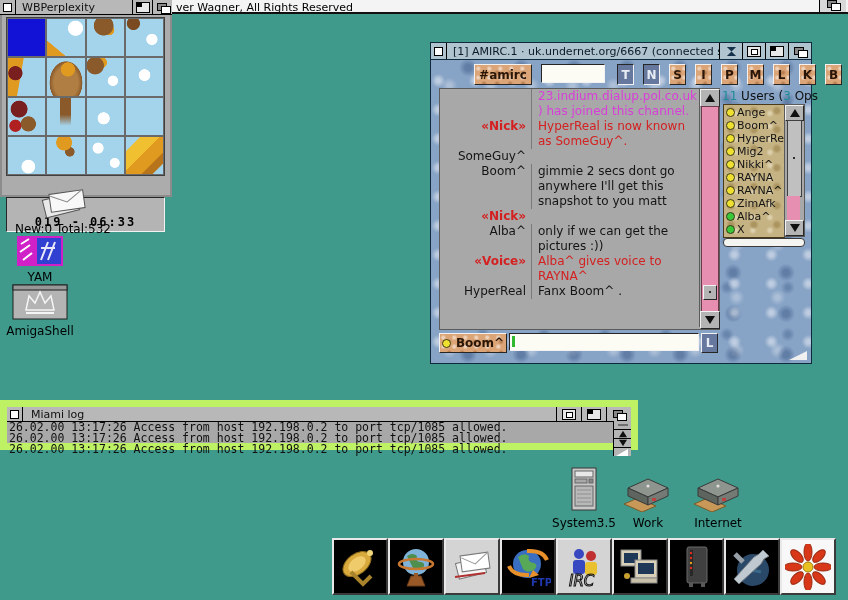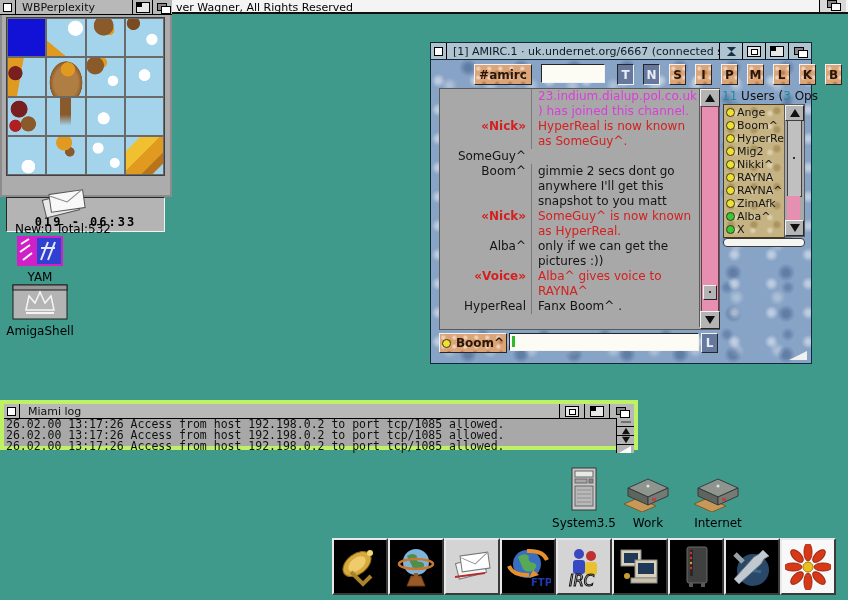--- a/index.html
+++ b/index.html
@@ -94,21 +94,21 @@
   #gauge{position:absolute;left:292px;top:195px;width:80px;height:7px;background:#F4F4F0;border:1px solid #3A3A3A;border-radius:4px;}
   #btngrid{position:absolute;left:292px;top:207px;width:78px;height:100px;display:grid;grid-template-columns:1fr 1fr;grid-auto-rows:15px;gap:1.5px 2px;}
   .act-btn{font-size:11px;display:flex;align-items:center;justify-content:center;cursor:pointer;}
   
   #msgrow{position:absolute;left:8px;top:290px;width:279px;height:19px;display:flex;gap:2px;}
   #nickbtn{width:66px;height:18px;font-size:12px;font-weight:bold;display:flex;align-items:center;justify-content:center;gap:3px;}
   #msg-input{flex:1;height:16px;background:#FCFCF4;position:relative;}
   #msg-caret{position:absolute;left:2px;top:2px;width:3px;height:11px;background:#30B830;}
   #am-resize{position:absolute;right:4px;bottom:3px;width:0;height:0;border-bottom:9px solid #F0F0F0;border-left:18px solid transparent;cursor:nwse-resize;}
   
-  #logwin{left:0;top:400px;width:638px;height:50px;background:#A8A8A8;border:4px solid #bef264;}
+  #logwin{left:0;top:400px;width:638px;height:50px;background:#A8A8A8;border:7px solid #bef264;}
   #log-tbar{position:absolute;left:0;top:0;width:100%;height:14px;background:#B8B8B8;border-bottom:1px solid #000;display:flex;align-items:stretch;}
   #log-tbar .title{flex:1;font-size:11px;color:#101010;padding:1px 0 0 8px;}
   #logbody{position:absolute;left:2px;top:15px;width:618px;height:34px;overflow:hidden;font-family:"DejaVu Sans Mono",monospace;font-size:11.5px;line-height:11px;color:#101010;white-space:pre;}
   #lograil{position:absolute;right:0;top:14px;width:17px;height:35px;border-left:1px solid #000;background:#B4B4B4;}
   .rail-seg{border-bottom:1px solid #000;height:8px;display:flex;align-items:center;justify-content:center;}
   .rail-seg .arr-up,.rail-seg .arr-dn{transform:scale(.8);}
   #log-resize{width:0;height:0;border-bottom:7px solid #fff;border-left:12px solid transparent;margin:1px auto 0 2px;}
   
   .dicon{position:absolute;text-align:center;color:#000;font-size:12px;cursor:pointer;}
   .dicon .lbl{margin-top:1px;white-space:nowrap;}
@@ -208,21 +208,20 @@
         </div>
       <div class="c-row blk">
           <span class="c-nick">SomeGuy^</span>
         </div>
       <div class="c-row blk">
           <span class="c-nick">Boom^</span>
           <span class="c-msg">gimmie 2 secs dont go anywhere I'll get this snapshot to you matt</span>
         </div>
       <div class="c-row red">
           <span class="c-nick">«Nick»</span>
-          <span class="c-msg">SomeGuy^ is now known as HyperReal.</span>
         </div>
       <div class="c-row blk">
           <span class="c-nick">Alba^</span>
           <span class="c-msg">only if we can get the pictures :))</span>
         </div>
       <div class="c-row red">
           <span class="c-nick">«Voice»</span>
           <span class="c-msg">Alba^ gives voice to RAYNA^</span>
         </div>
       <div class="c-row blk">

